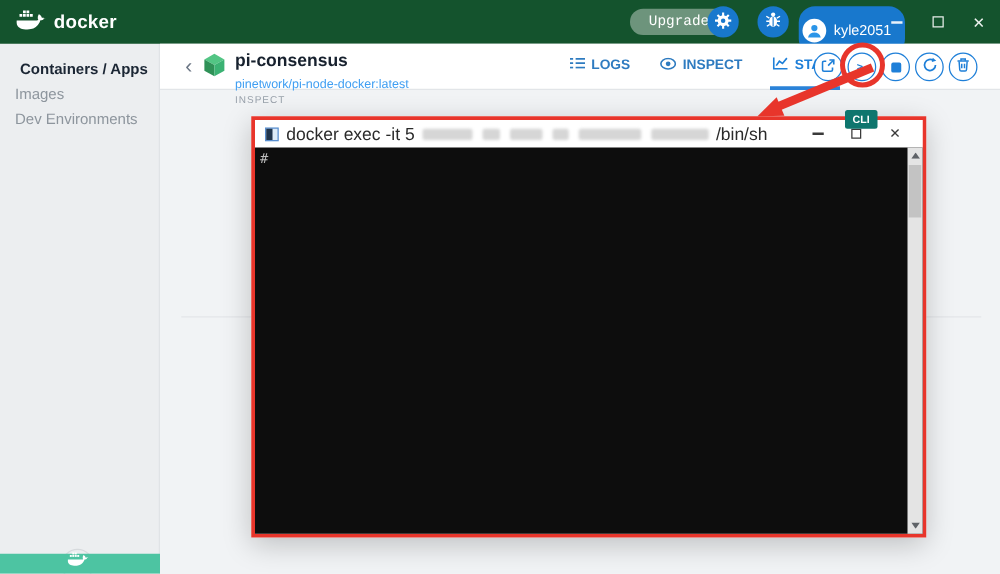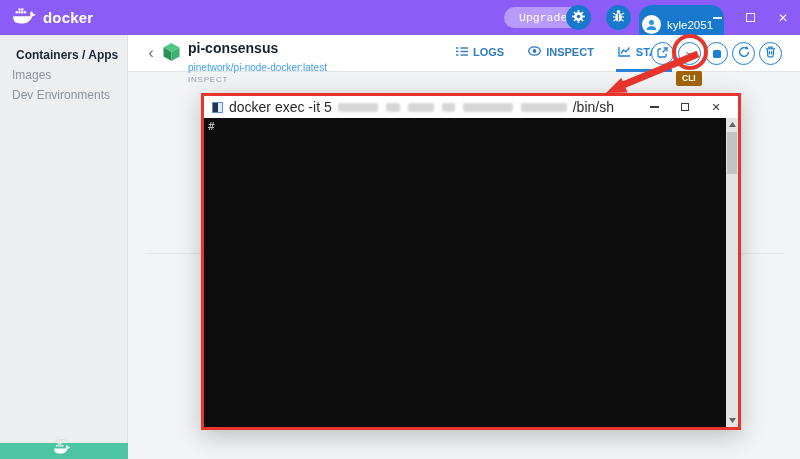--- a/index.html
+++ b/index.html
@@ -1,20 +1,20 @@
 <!DOCTYPE html>
 <html><head>
 <meta charset="utf-8">
 <style>
   * { margin:0; padding:0; box-sizing:border-box; }
   html,body { width:800px; height:459px; overflow:hidden; }
   body { font-family:"Liberation Sans", sans-serif; background:#f1f3f5; position:relative; }
 
   
-  .topbar { position:absolute; left:0; top:0; width:800px; height:35px; background:#8b5cf6; display:flex; align-items:center; z-index:2; }
+  .topbar { position:absolute; left:0; top:0; width:800px; height:35px; background:#14532d; display:flex; align-items:center; z-index:2; }
   .brand { display:flex; align-items:center; gap:6px; margin-left:13px; }
   .brand-text { color:#fff; font-size:15px; font-weight:600; letter-spacing:.2px; }
   .upgrade-btn { position:absolute; left:504px; top:7px; height:21px; padding:0 15px; border-radius:11px; background:rgba(255,255,255,.38); color:#fff; font-size:11.5px; border:none; display:flex; align-items:center; cursor:pointer;font-family:Liberation Mono, monospace; }
   .circ-btn { position:absolute; top:5px; width:25px; height:25px; border-radius:50%; background:#1878cd; display:flex; align-items:center; justify-content:center; border:none; cursor:pointer; }
   .gear-pos { left:566px; }
   .bug-pos { left:606px; }
   .user-pill { position:absolute; left:639px; top:5px; height:39px; border-radius:13px; background:#1878cd; display:flex; align-items:center; gap:6px; padding:0 11px 0 3px; cursor:pointer; border:none; }
   .avatar { width:19px; height:19px; border-radius:50%; background:#fff; display:flex; align-items:center; justify-content:center; }
   .user-name { color:#fff; font-size:11.5px; }
   .win-controls { position:absolute; right:8px; top:0; height:35px; display:flex; align-items:center; gap:15px; }
@@ -47,21 +47,21 @@
   .tab { display:flex; align-items:center; gap:5px; font-size:11px; font-weight:bold; color:#2e7bc0; cursor:pointer; border-bottom:3px solid transparent; padding:0 2px; }
   .tab.active { color:#1e7fd8; border-bottom-color:#2a82d8; }
 
   .actions { position:absolute; right:18px; top:0; height:37px; display:flex; align-items:center; gap:4px; }
   .action-btn { width:23px; height:23px; border-radius:50%; border:1.5px solid #1e7fd8; background:#fff; display:flex; align-items:center; justify-content:center; cursor:pointer; padding:0; }
   .cli-glyph { font-family:"DejaVu Sans Mono", monospace; font-size:8.5px; font-weight:bold; color:#1e7fd8; letter-spacing:-1px; }
   .stop-square { width:8px; height:8px; border-radius:1.5px; background:#1e7fd8; display:block; }
 
   
   .anno-circle { position:absolute; left:672px; top:34px; width:36px; height:36px; border-radius:50%; border:4px solid #e8352b; z-index:10; pointer-events:none; }
-  .tooltip { position:absolute; left:676px; top:71px; background:#a16207; color:#fff; font-size:8.5px; font-weight:bold; padding:2px 6px 3px; border-radius:2px; z-index:8; }
+  .tooltip { position:absolute; left:676px; top:88px; background:#0f766e; color:#fff; font-size:8.5px; font-weight:bold; padding:2px 6px 3px; border-radius:2px; z-index:8; }
   .anno-arrow { position:absolute; left:596px; top:48px; z-index:11; pointer-events:none; }
 
   
   .stats-divider { position:absolute; left:145px; top:253px; width:640px; height:1px; background:#e3e6e9; z-index:1; }
 
   
   .terminal { position:absolute; left:201px; top:93px; width:540px; height:337px; border:3px solid #e8352b; background:#fff; z-index:4; box-shadow:0 6px 22px rgba(0,0,0,.22); }
   .term-titlebar { height:22px; background:#fff; display:flex; align-items:center; padding:0 8px; gap:6px; }
   .term-title { font-size:14px; color:#2a2a2a; display:flex; align-items:center; gap:4px; white-space:nowrap; }
   .redact { display:inline-block; height:9px; background:#d6d6d6; border-radius:2px; filter:blur(1.3px); vertical-align:middle; margin:0 2px; }

